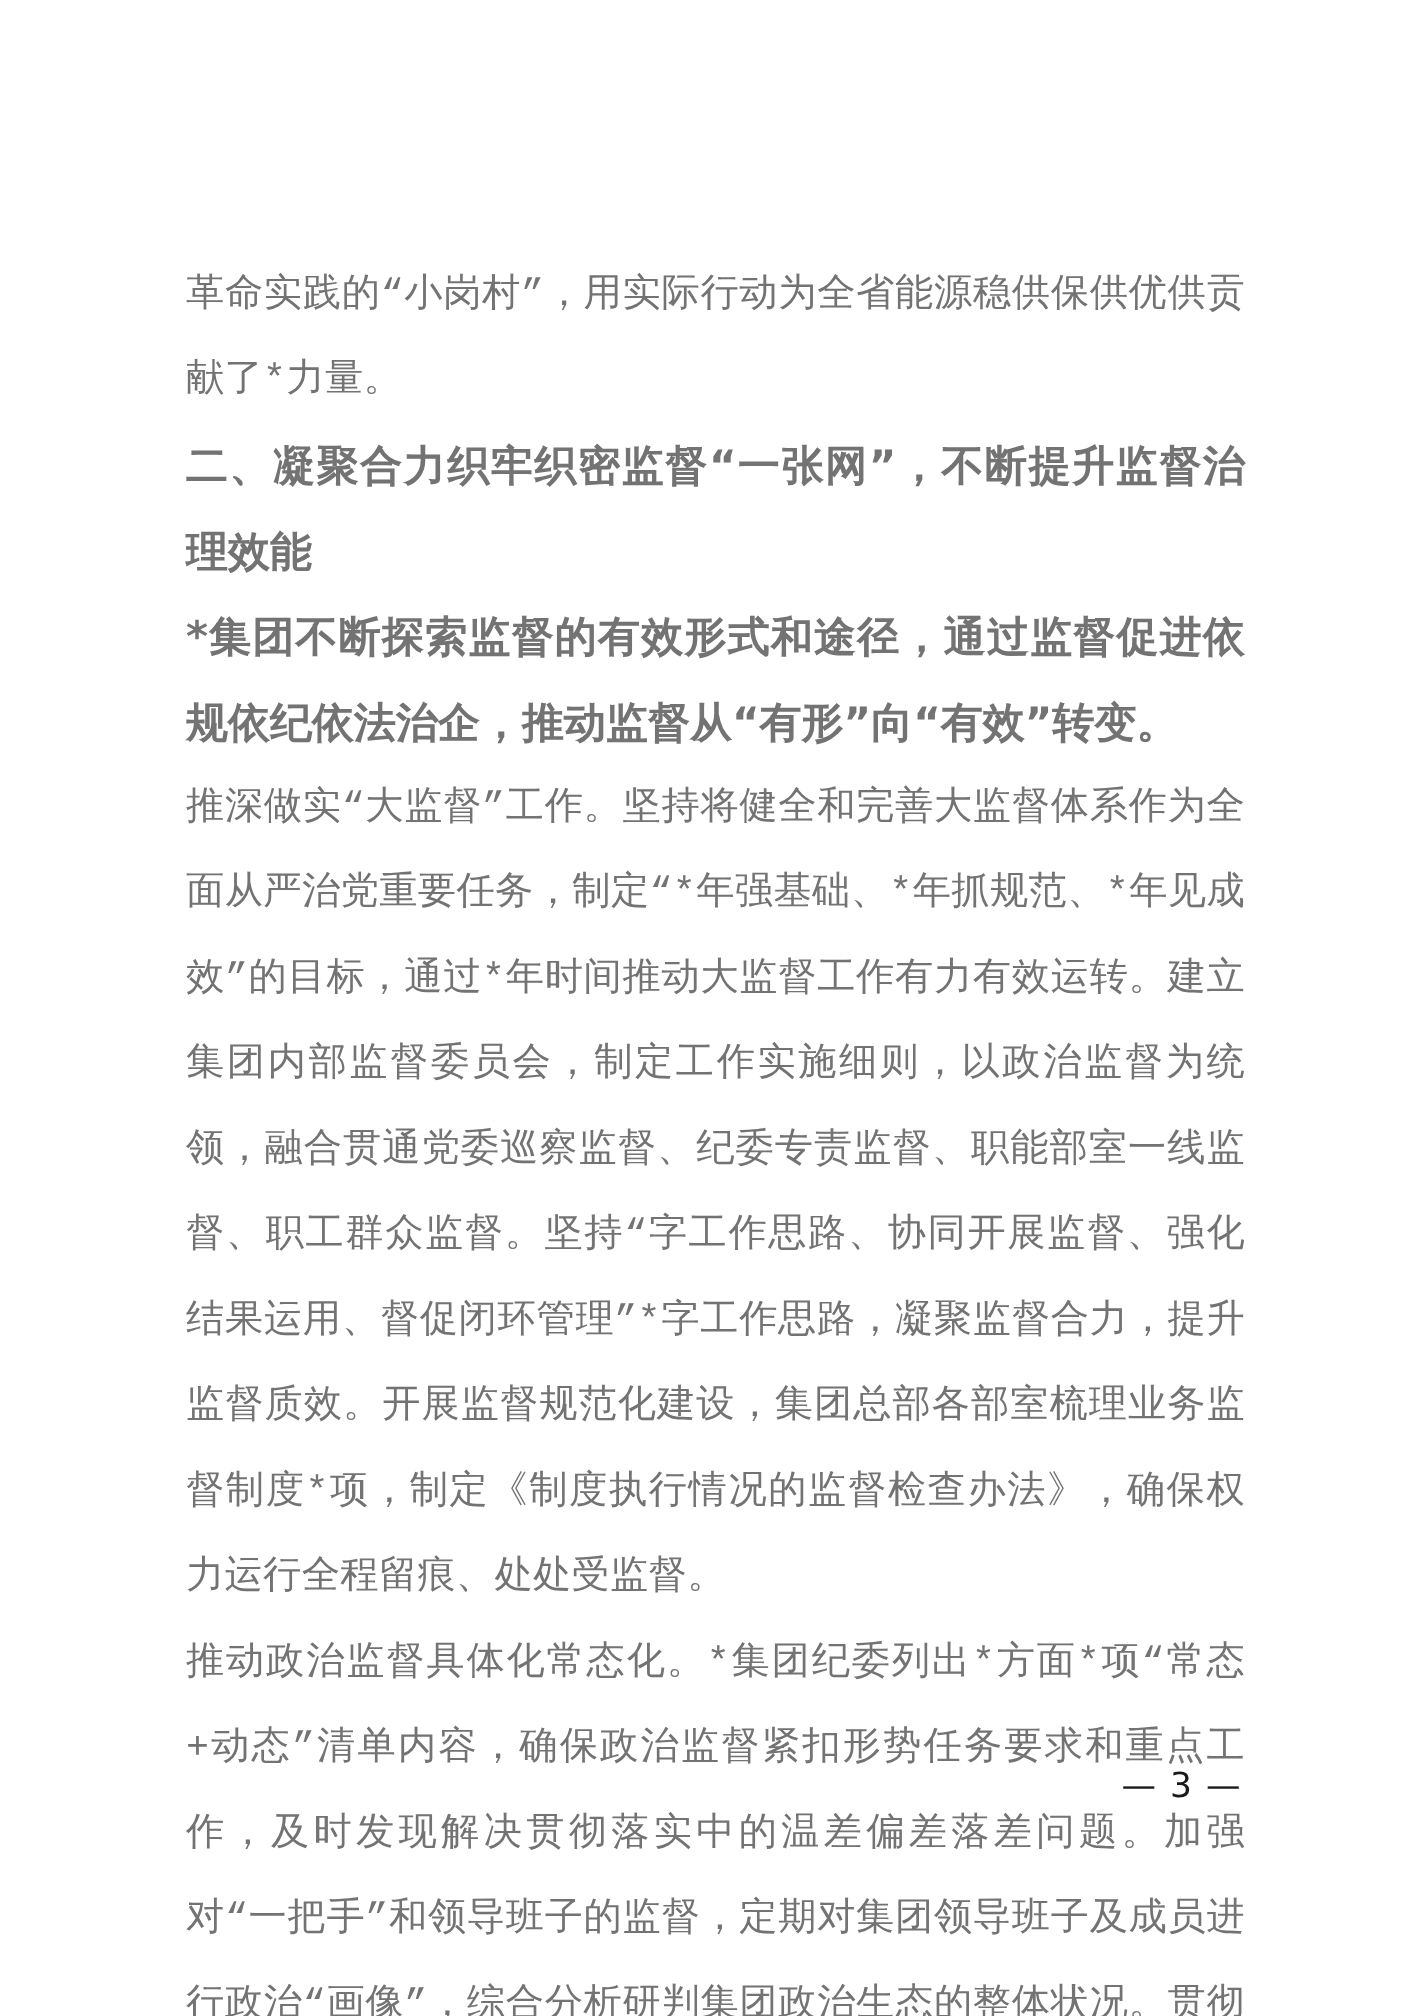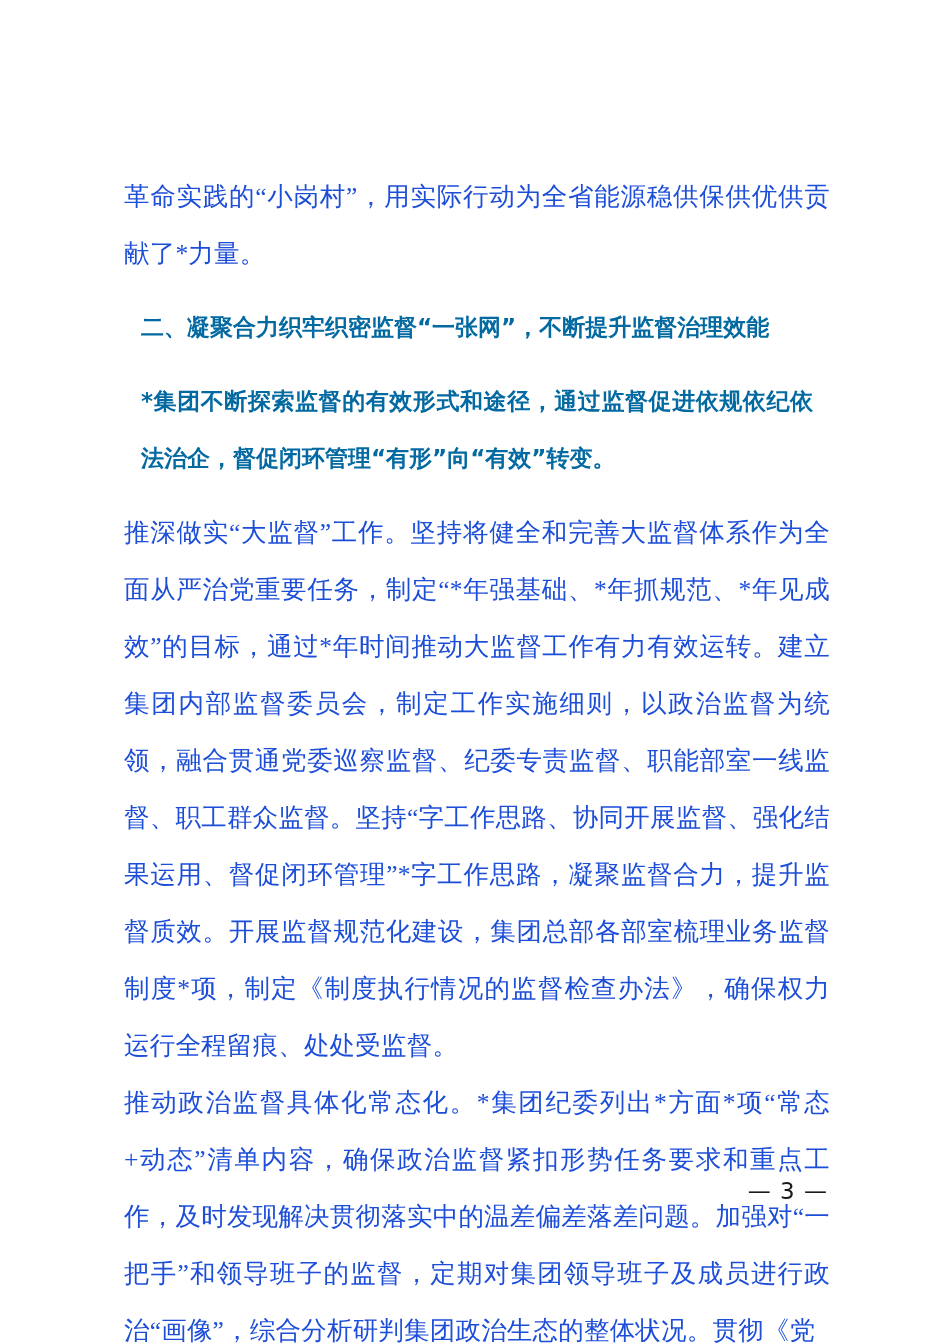--- a/index.html
+++ b/index.html
@@ -19,44 +19,44 @@
 
   .content {
     position: absolute;
     left: 124px;
     top: 168px;
     width: 706px;
   }
 
   
   .para {
-    font-family: Liberation Serif, serif;
+    font-family: Liberation Mono, monospace;
     font-size: 25.5px;
     line-height: 57px;
-    color: #1d4ed8;
+    color: #737373;
     text-align: justify;
     text-justify: inter-character;
     text-align-last: left;
     margin: 0;
     letter-spacing: 0.2px;
     word-break: break-all;
     font-weight: 400;
   }
 
   
   .heading,
   .lead {
     font-family: "DejaVu Sans", "Liberation Sans", sans-serif;
-    font-size: 23px;
+    font-size: 28px;
     line-height: 57px;
-    color: #0369a1;
+    color: #737373;
     text-align: justify;
     text-justify: inter-character;
     text-align-last: left;
-    margin: 17px;
+    margin: 0;
     font-weight: 700;
     letter-spacing: 0px;
     word-break: break-all;
   }
 
   .page-number {
     position: absolute;
     right: 122px;
     top: 1178px;
     font-family: "DejaVu Sans", "Liberation Sans", sans-serif;
@@ -70,21 +70,21 @@
 <body>
 
 <div class="page">
 
   <div class="content">
 
     <p class="para">革命实践的“小岗村”，用实际行动为全省能源稳供保供优供贡献了*力量。</p>
 
     <h2 class="heading">二、凝聚合力织牢织密监督“一张网”，不断提升监督治理效能</h2>
 
-    <p class="lead">*集团不断探索监督的有效形式和途径，通过监督促进依规依纪依法治企，督促闭环管理“有形”向“有效”转变。</p>
+    <p class="lead">*集团不断探索监督的有效形式和途径，通过监督促进依规依纪依法治企，推动监督从“有形”向“有效”转变。</p>
 
     <p class="para">推深做实“大监督”工作。坚持将健全和完善大监督体系作为全面从严治党重要任务，制定“*年强基础、*年抓规范、*年见成效”的目标，通过*年时间推动大监督工作有力有效运转。建立集团内部监督委员会，制定工作实施细则，以政治监督为统领，融合贯通党委巡察监督、纪委专责监督、职能部室一线监督、职工群众监督。坚持“字工作思路、协同开展监督、强化结果运用、督促闭环管理”*字工作思路，凝聚监督合力，提升监督质效。开展监督规范化建设，集团总部各部室梳理业务监督制度*项，制定《制度执行情况的监督检查办法》，确保权力运行全程留痕、处处受监督。</p>
 
     <p class="para">推动政治监督具体化常态化。*集团纪委列出*方面*项“常态+动态”清单内容，确保政治监督紧扣形势任务要求和重点工作，及时发现解决贯彻落实中的温差偏差落差问题。加强对“一把手”和领导班子的监督，定期对集团领导班子及成员进行政治“画像”，综合分析研判集团政治生态的整体状况。贯彻《党</p>
 
   </div>
 
   <div class="page-number">— 3 —</div>
 
 </div>

